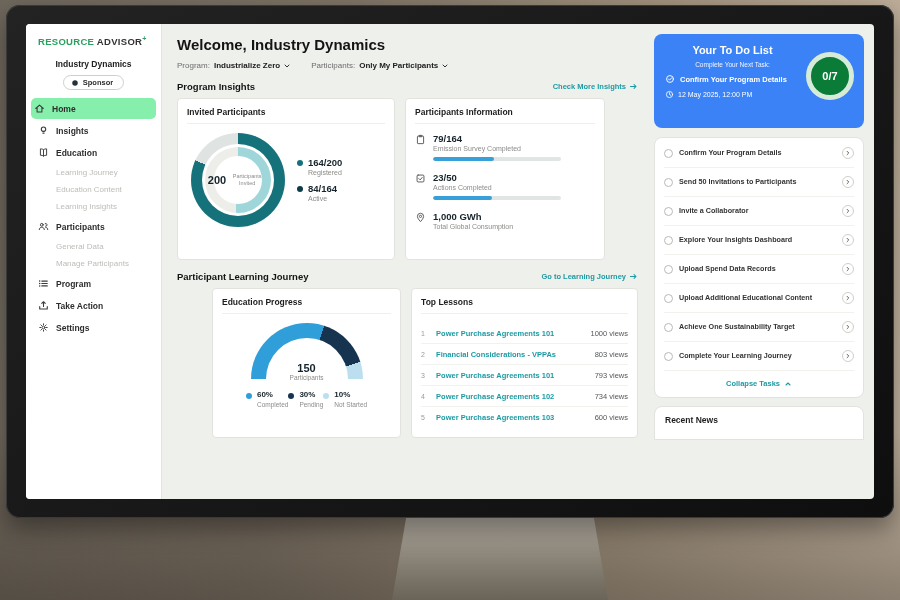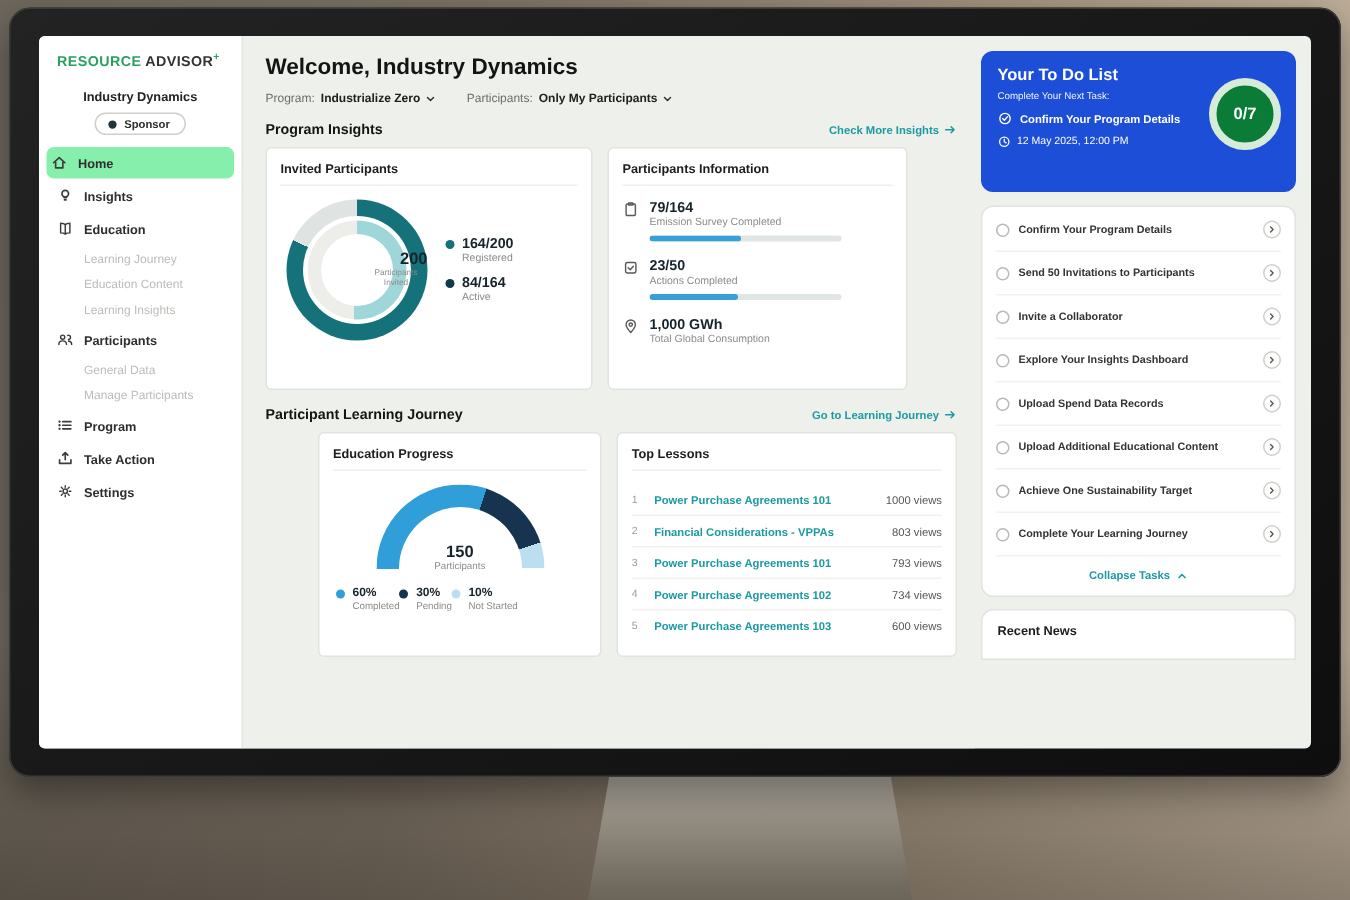--- a/index.html
+++ b/index.html
@@ -57,21 +57,21 @@
 
   
   .donut-wrap { display:flex; align-items:center; gap:12px; padding-left:4px; }
   .donut { position:relative; width:94px; height:94px; flex:none; }
   .ring-outer { position:absolute; inset:0; border-radius:50%;
     background:conic-gradient(#15727b 0deg 295deg, #dfe4e2 295deg 360deg); }
   .ring-outer::after { content:''; position:absolute; inset:11px; border-radius:50%; background:#fff; }
   .ring-inner { position:absolute; inset:14px; border-radius:50%;
     background:conic-gradient(#9ed6da 0deg 184deg, #ededea 184deg 360deg); }
   .ring-inner::after { content:''; position:absolute; inset:9px; border-radius:50%; background:#fff; }
-  .donut-center { position:absolute; inset:0; display:flex; flex-direction:column; align-items:flex-end;
+  .donut-center { position:absolute; inset:0; display:flex; flex-direction:row; align-items:center;
     justify-content:center; text-align:center; }
   .donut-value { font-size:11px; font-weight:bold; color:#15232b; }
   .donut-label { font-size:5.5px; color:#8b8b88; width:42px; line-height:1.3; }
   .legend-item { display:flex; gap:5px; margin:8px 0; align-items:flex-start; }
   .dot { width:6px; height:6px; border-radius:50%; margin-top:2px; flex:none; }
   .legend-value { font-size:9.5px; font-weight:bold; color:#15232b; line-height:1.1; }
   .legend-label { font-size:7px; color:#8b8b88; margin-top:1px; }
 
   
   .stat { display:flex; gap:7px; margin-bottom:11px; }
@@ -82,36 +82,36 @@
   .progress-fill { display:block; height:100%; border-radius:2px; background:#37a0d8; }
 
   
   .gauge-wrap { position:relative; width:112px; height:58px; margin:4px auto 0; overflow:hidden; }
   .gauge { position:absolute; left:0; top:0; width:112px; height:112px; border-radius:50%;
     background:conic-gradient(from 270deg, #2f9ed9 0deg 108deg, #16344f 108deg 162deg, #bcdff0 162deg 180deg, transparent 180deg 360deg); }
   .gauge::after { content:''; position:absolute; inset:15px; border-radius:50%; background:#fff; }
   .gauge-center { position:absolute; left:0; right:0; bottom:0; text-align:center; z-index:1; }
   .gauge-value { font-size:11px; font-weight:bold; color:#15232b; }
   .gauge-label { font-size:6.5px; color:#8b8b88; }
-  .gauge-legend { display:flex; justify-content:flex-start; margin-top:10px; padding:0 2px; }
+  .gauge-legend { display:flex; justify-content:center; margin-top:10px; padding:0 2px; }
   .gauge-legend .legend-item { margin:0; }
   .gauge-legend .legend-value { font-size:8px; }
   .gauge-legend .legend-label { font-size:6.5px; }
 
   
   .lesson { display:flex; align-items:center; gap:7px; padding:5.5px 0; border-bottom:1px solid #f1f1ee; }
   .lesson:last-child { border-bottom:none; }
   .lesson-rank { font-size:7px; color:#9a9a97; width:8px; flex:none; }
   .lesson-title { font-size:7.5px; font-weight:bold; color:#1c9aa3; flex:1; cursor:pointer; }
   .lesson-views { font-size:7.5px; color:#55565a; }
 
   
   .right { width:224px; flex:none; padding:10px 10px 0 4px; }
-  .todo-green { position:relative; background:#1d4ed8; border-radius:8px; color:#fff;
-    padding:10px 64px 10px 11px; min-height:94px; }
+  .todo-green { position:relative; background:#3b82f6; border-radius:8px; color:#fff;
+    padding:10px 64px 10px 11px; min-height:94px;text-align:center; }
   .todo-title { font-size:11px; font-weight:bold; }
   .todo-subtitle { font-size:6.5px; opacity:.92; margin-top:5px; }
   .todo-next { display:flex; gap:5px; align-items:center; font-size:7.5px; font-weight:bold; margin-top:6px; }
   .todo-next .ic { width:10px; height:10px; flex:none; }
   .todo-due { display:flex; gap:4px; align-items:center; font-size:7px; margin-top:6px; }
   .todo-due .ic { width:9px; height:9px; flex:none; }
   .todo-ring { position:absolute; right:10px; top:18px; width:48px; height:48px; border-radius:50%;
     background:#0a7c38; border:5px solid #d6ecd9; display:flex; align-items:center; justify-content:center;
     font-size:11px; font-weight:bold; }
   .tasks-card { background:#fff; border:1px solid #e2e2de; border-radius:8px; margin-top:9px; padding:1px 9px; }

